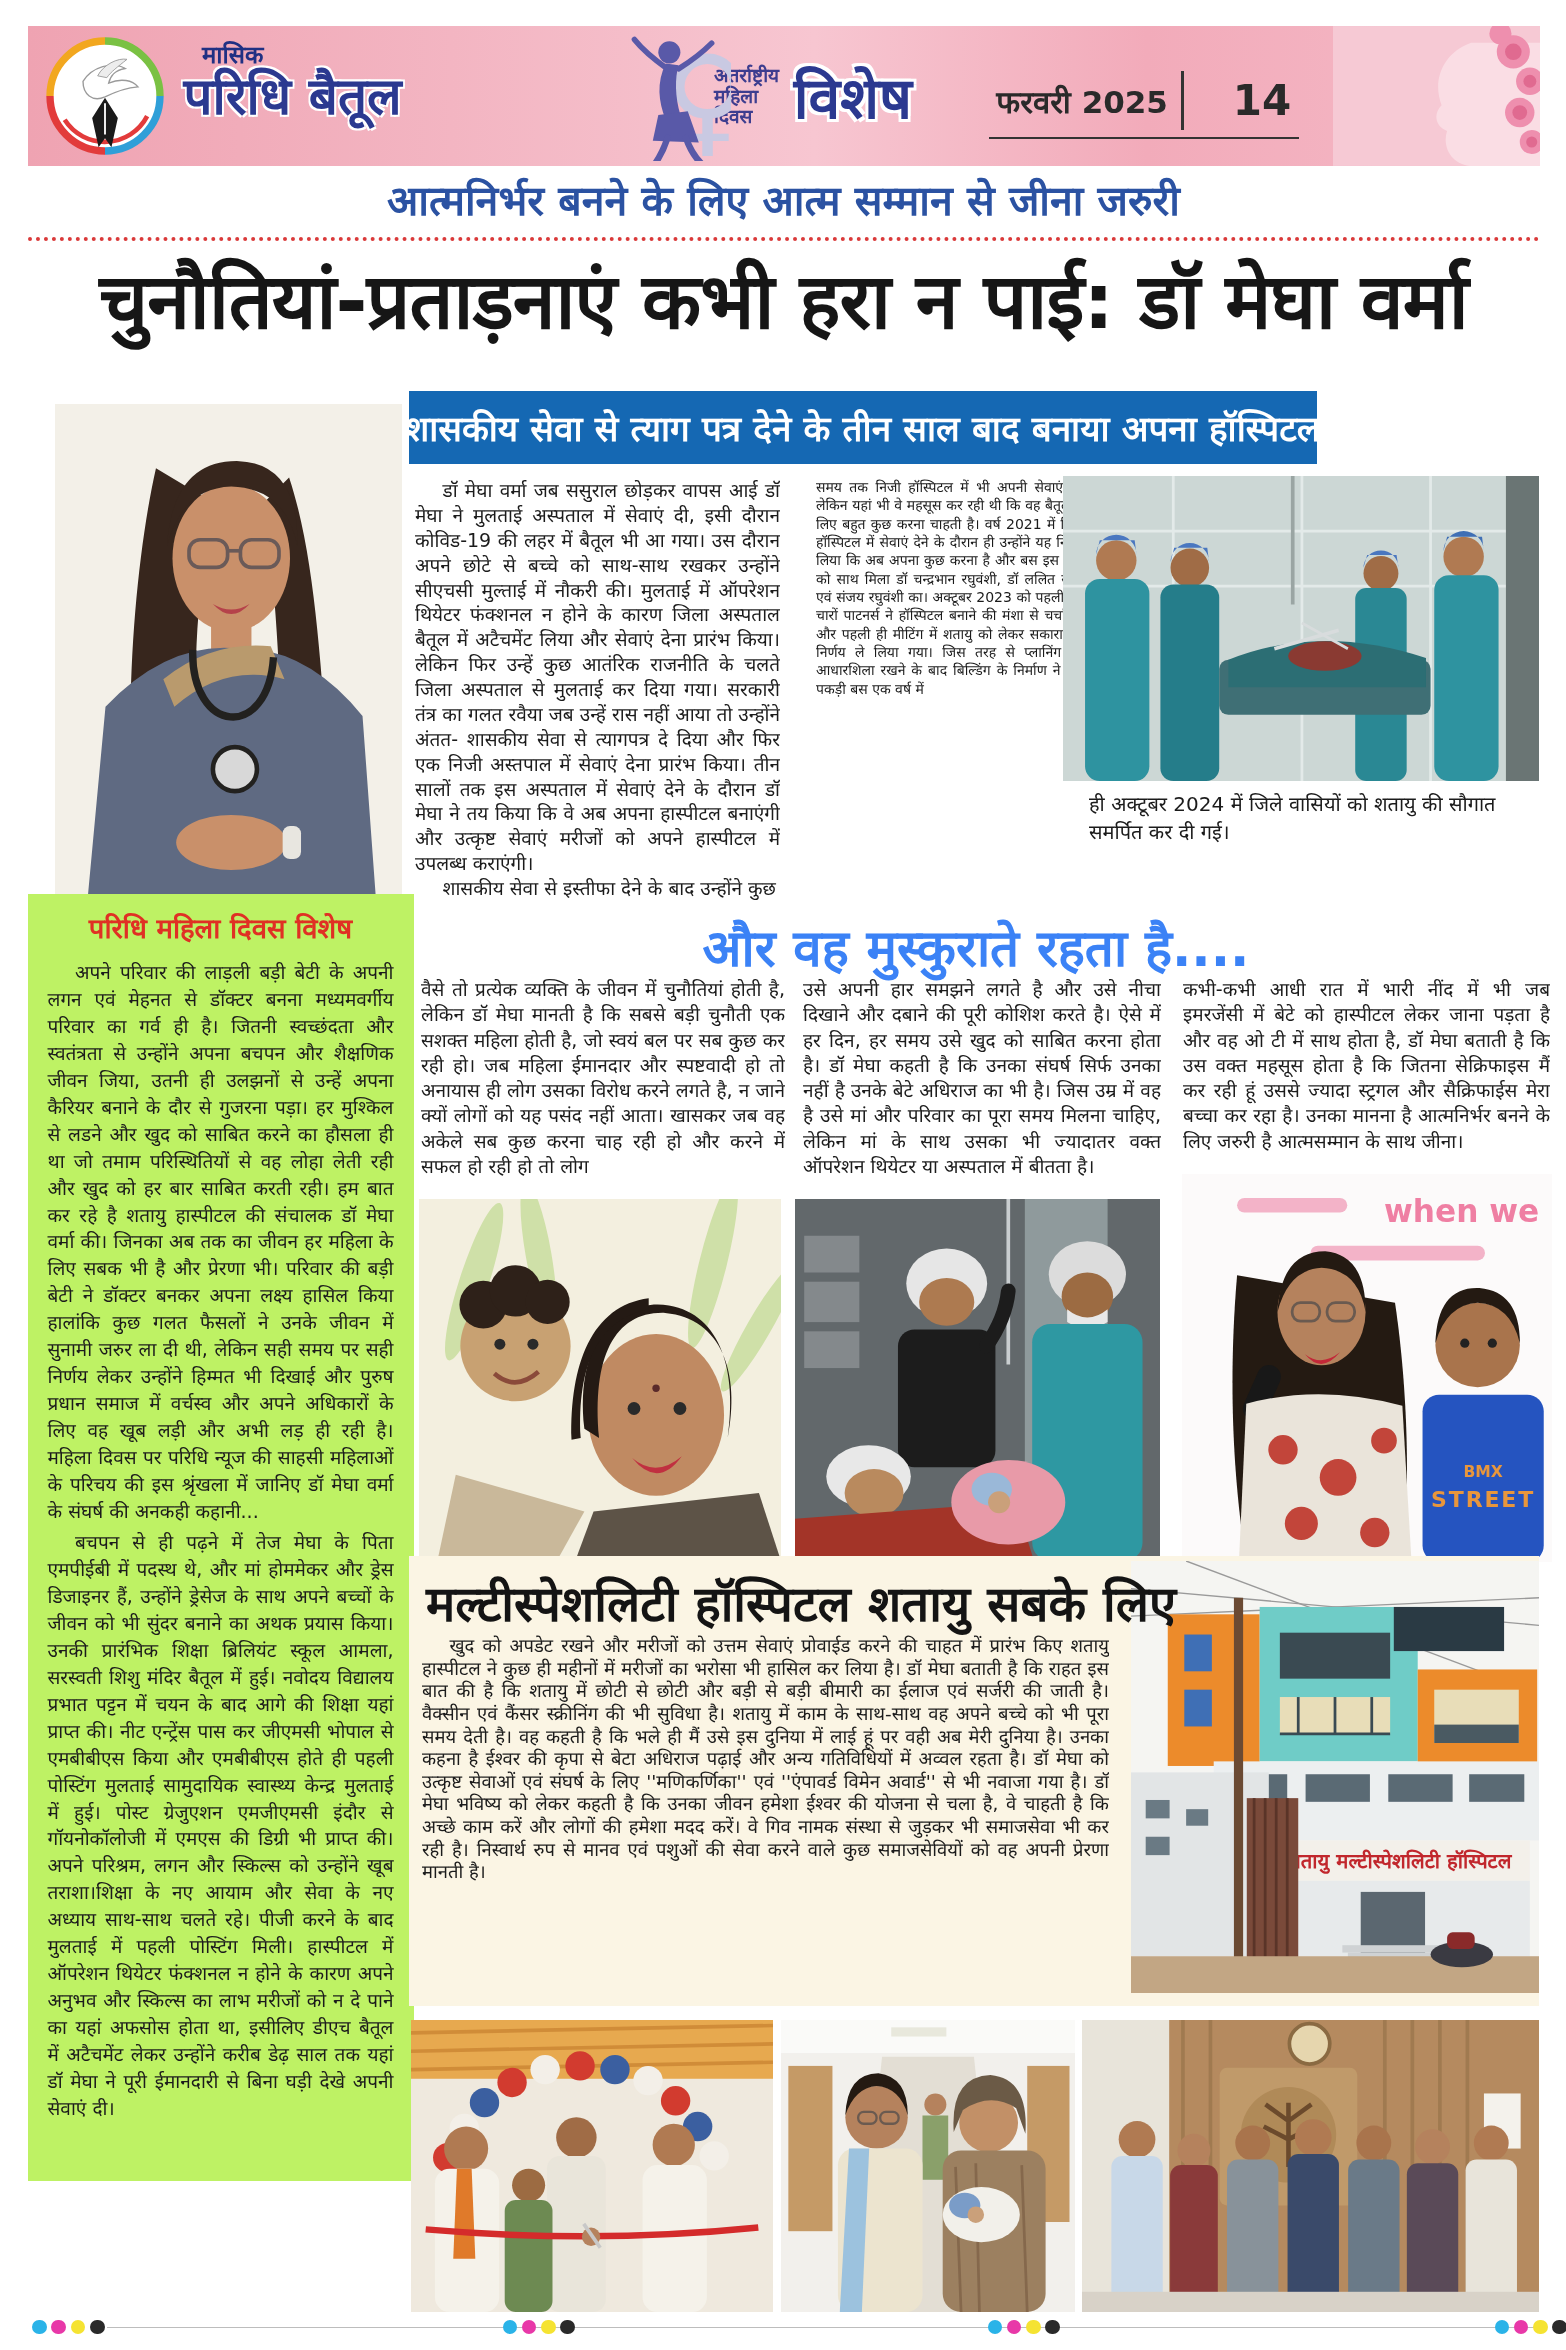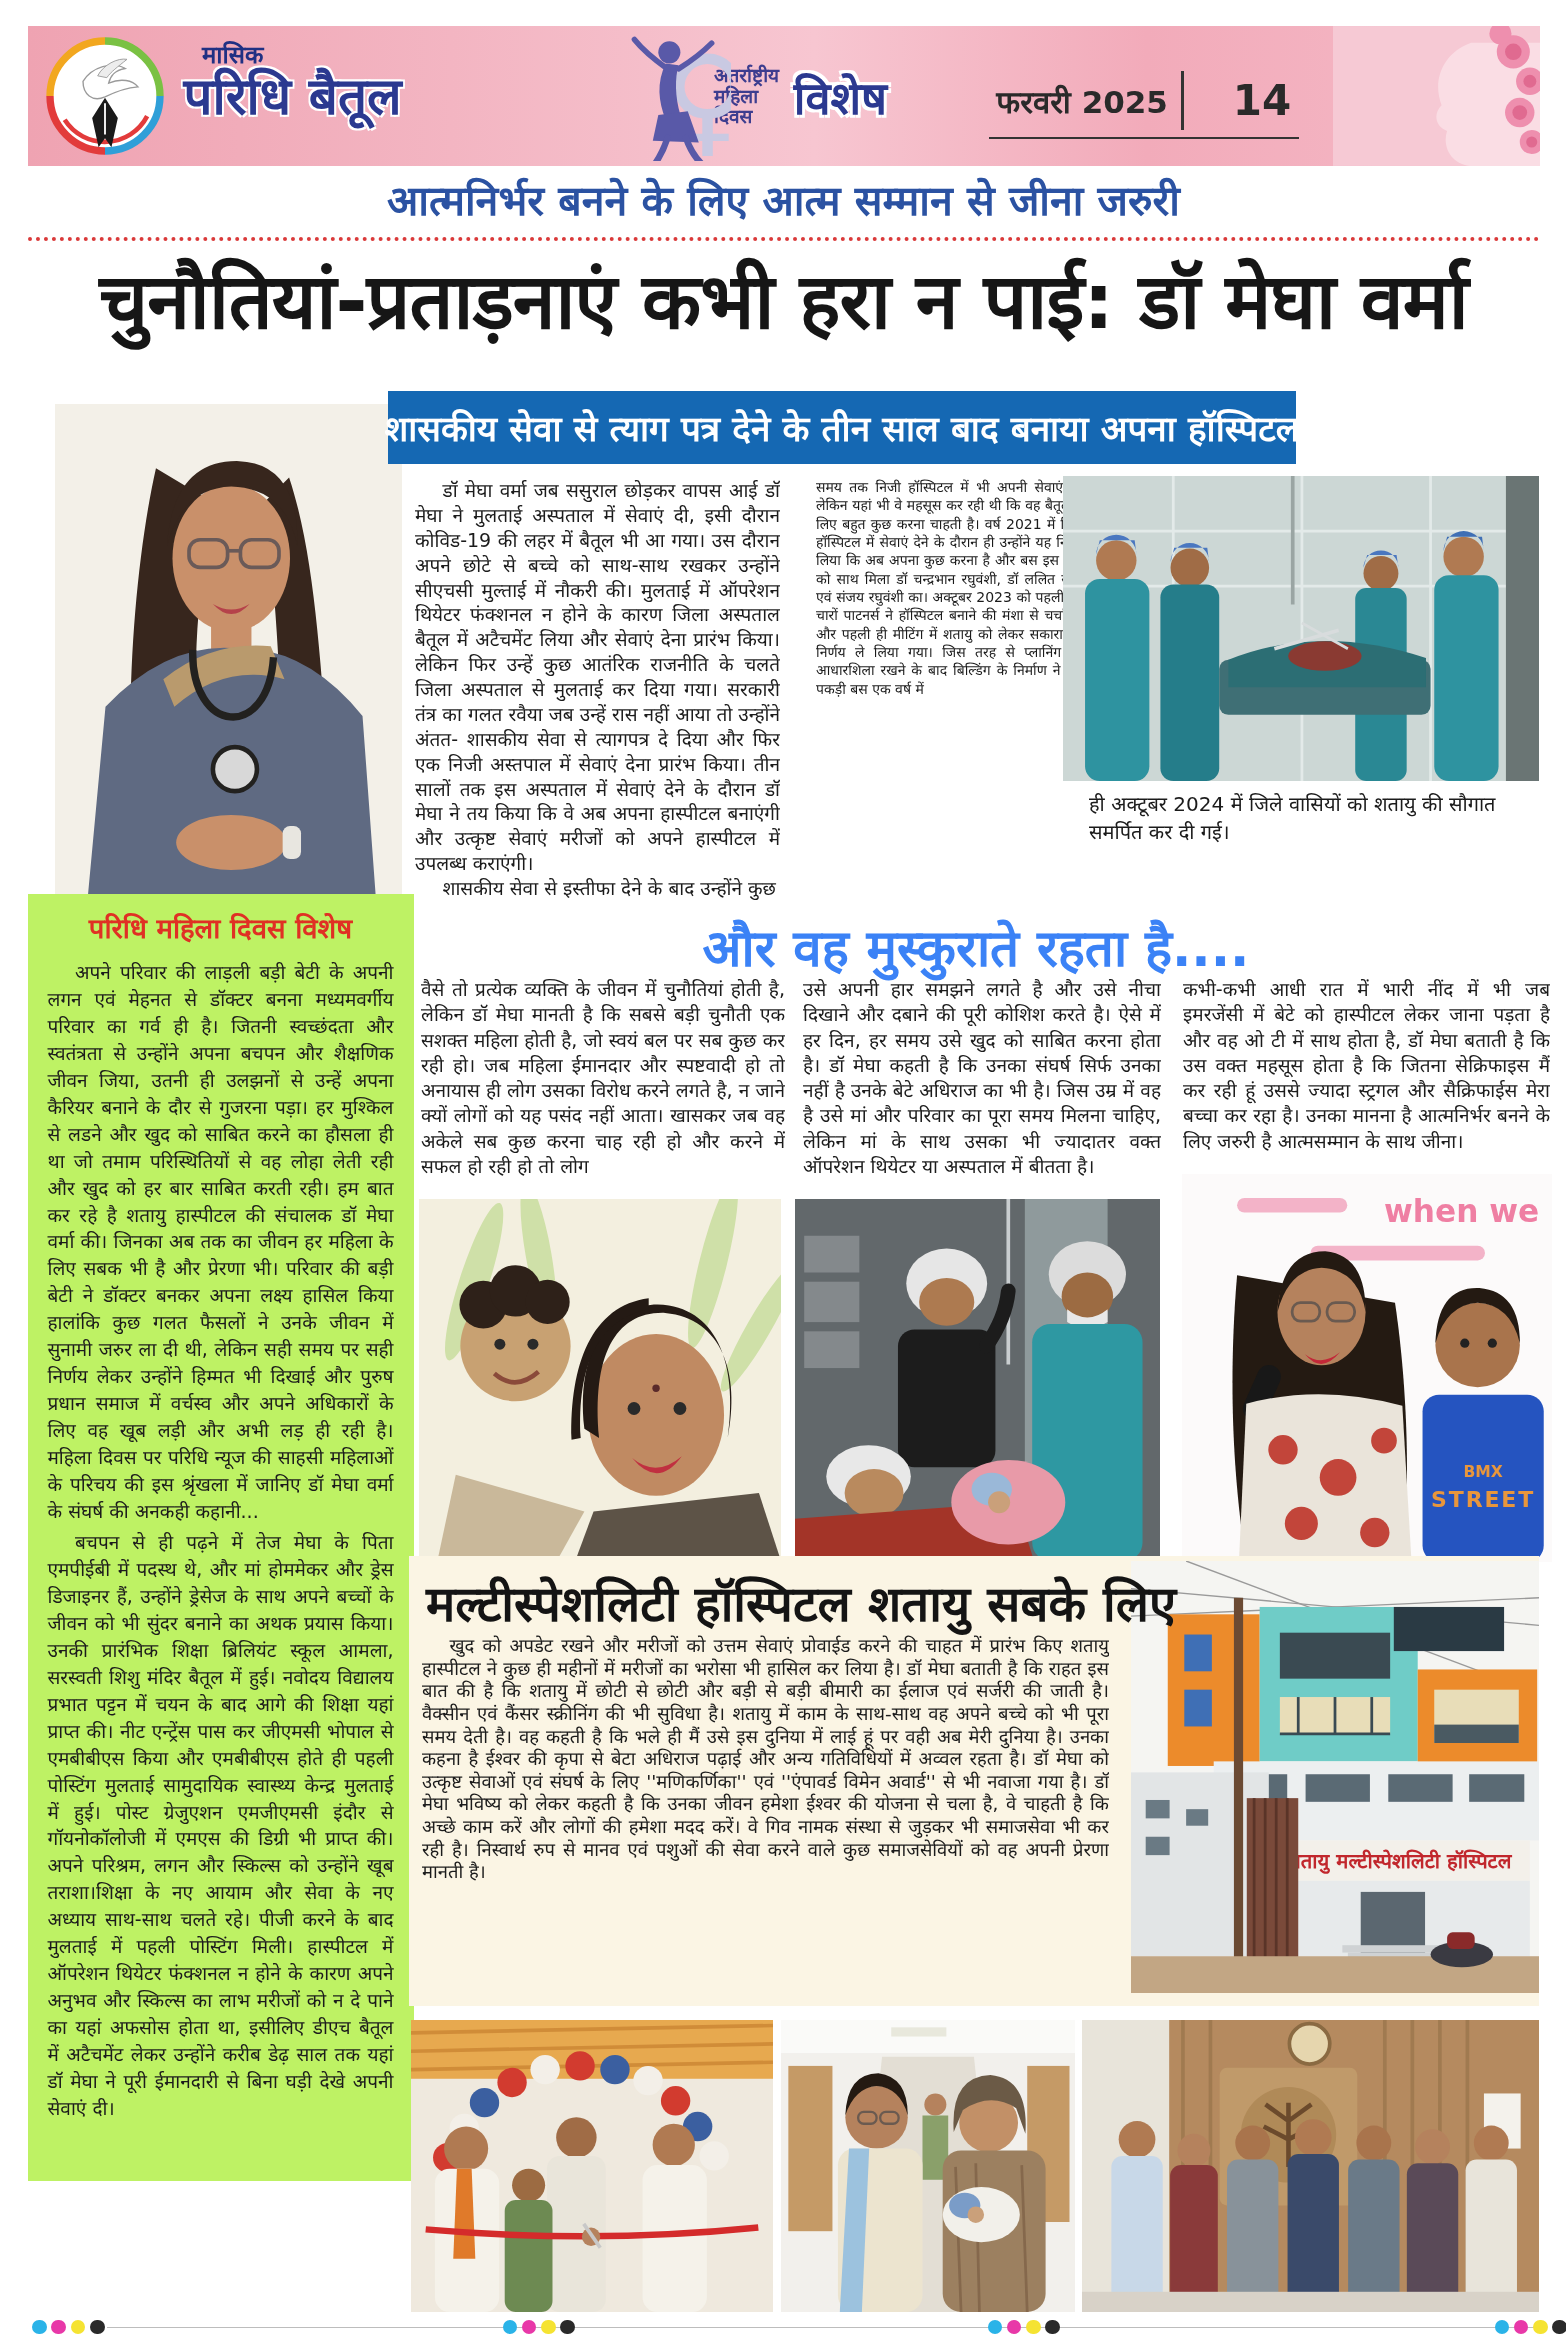--- a/index.html
+++ b/index.html
@@ -15,36 +15,36 @@
     background:linear-gradient(90deg,#efa3b2 0%,#f3b5c2 28%,#f7c6d1 52%,#f2abba 74%,#f5bac7 100%);}
   .logo-badge{left:11px;top:3.7px;width:132px;height:132px;}
   .paper-block{left:156px;top:11px;}
   .monthly{font-size:24px;font-weight:bold;color:#203083;margin-left:18.4px;}
   .paper-name{font-size:51px;line-height:1.05;font-weight:800;color:#2b3990;
     text-shadow:1.8px 1.8px 0 #ffffff,-1.8px -1.8px 0 #ffffff,1.8px -1.8px 0 #ffffff,-1.8px 1.8px 0 #ffffff;}
   .wd-group{left:588px;top:5.5px;height:129px;display:flex;align-items:center;}
   .wd-dancer{width:115px;height:129px;}
   .wd-lines{font-size:19px;font-weight:bold;color:#3d3d8f;line-height:1.1;margin-left:-16.5px;}
   .wd-lines span{display:block;}
-  .special{font-size:45px;font-weight:800;color:#2b3990;margin-left:14.7px;
+  .special{font-size:57px;font-weight:800;color:#2b3990;margin-left:14.7px;
     text-shadow:2.8px 2.8px 0 #ffffff,-2.8px -2.8px 0 #ffffff,2.8px -2.8px 0 #ffffff,-2.8px 2.8px 0 #ffffff;}
   .issue-block{right:241px;top:45px;display:flex;align-items:center;border-bottom:2.8px solid #333;padding:0 7.3px 7.3px 7.3px;}
   .issue-date{font-size:31px;font-weight:bold;color:#2a2a2a;}
   .issue-bar{width:2.8px;height:59px;background:#333;margin:0 13px;}
   .page-num{font-size:42px;font-weight:800;color:#2a2a2a;margin-left:36px;}
   .rose-art{right:0;top:0;width:207px;height:140px;}
 
   
   .tagline{left:0;top:171px;width:100%;text-align:center;font-size:41px;font-weight:800;color:#2b52a2;}
   .dotline{left:27.5px;top:237px;width:1512px;border-top:4.6px dotted #da3a3a;height:0;}
   .headline{left:0;top:246px;width:100%;margin:0;text-align:center;font-size:77px;font-weight:800;
             color:#161616;white-space:nowrap;letter-spacing:-0.9px;}
 
   
-  .kicker{left:388px;top:391px;width:908px;height:73px;background:#1568b3;color:#ffffff;
+  .kicker{left:409px;top:391px;width:908px;height:73px;background:#1568b3;color:#ffffff;
           display:flex;align-items:center;justify-content:center;font-size:35px;font-weight:bold;white-space:nowrap;}
   .body-text{color:#1b1b1b;text-align:justify;overflow:hidden;}
   .lead-col1{left:415px;top:478px;width:365px;height:428px;font-size:19px;line-height:1.31;}
   .lead-col2{left:816px;top:478px;width:270px;height:428px;font-size:14px;line-height:1.31;}
   .body-text p{margin:0;}
   .body-text p.ind{text-indent:27.5px;}
   .portrait{left:55px;top:404px;width:347px;height:500px;}
   .ot-photo{left:1063px;top:476px;width:476px;height:305px;}
   .ot-caption{left:1089px;top:790px;width:450px;height:103px;font-size:20px;line-height:1.42;color:#1b1b1b;overflow:hidden;}
 

